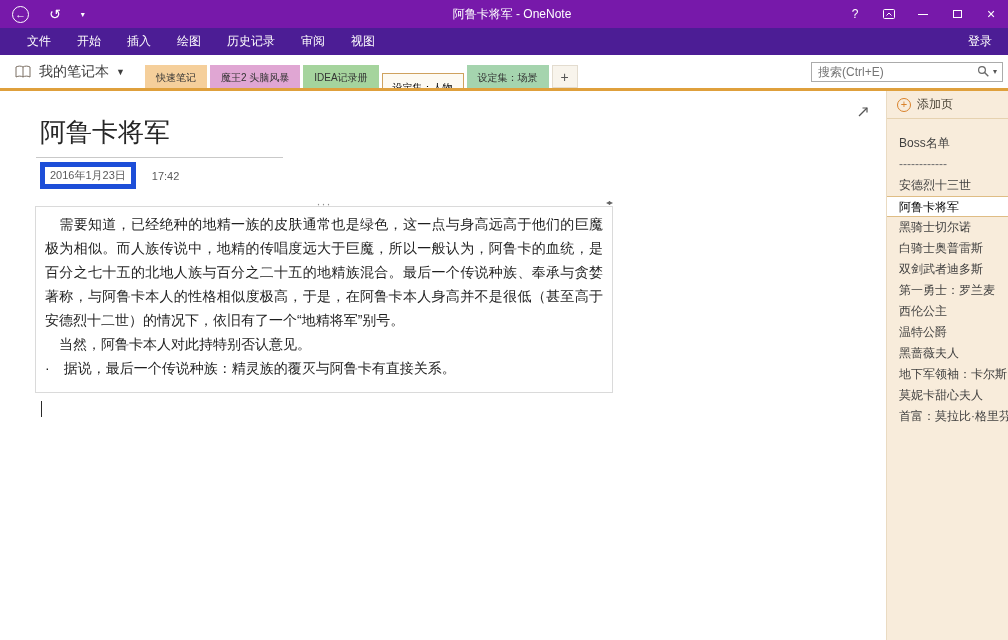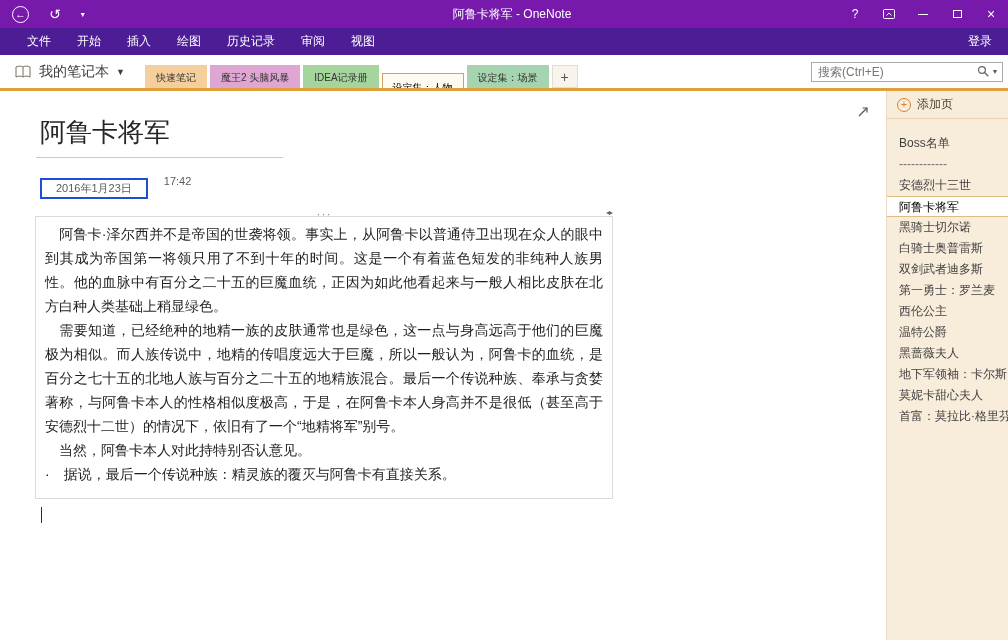--- a/index.html
+++ b/index.html
@@ -51,21 +51,21 @@
   .orange-rule { height:3px; flex:none; }
 
   
   .main { display:flex; flex:1; min-height:0; }
   .page-area { flex:1; position:relative; background:#fff; overflow:hidden; }
   .expand-btn { position:absolute; top:14px; right:16px; }
 
   .page-title { font-size:26px; font-weight:400; color:#262626; margin:24px 0 0 40px; }
   .title-rule { margin:7px 0 0 36px; width:247px; border-bottom:1px solid #c9c9c9; }
   .date-row { margin:4px 0 0 40px; font-size:11px; color:#5a5a5a; display:flex; align-items:center; gap:16px; }
-  .date-box { border:2px solid #1d4ed8; padding:1px 14px;margin-top:16px; }
+  .date-box { border:5px solid #1d4ed8; padding:1px 5px; }
 
   .note-box { position:relative; margin:17px 0 0 35px; width:578px; border:1px solid #dadada; background:#fff; padding:5px 9px 12px 9px; }
   .note-box p { margin:0; font-size:14px; line-height:24px; color:#1e1e1e; text-align:justify; }
   .handle-dots { position:absolute; top:-10px; left:50%; transform:translateX(-50%); color:#8f8f8f; font-size:12px; letter-spacing:1px; }
   .handle-corner { position:absolute; top:-9px; right:0; color:#666; font-size:8px; letter-spacing:-1px; }
   .caret-bar { width:1px; height:16px; background:#2a2a2a; margin:8px 0 0 41px; }
 
   
   .sidebar { width:122px; flex:none; display:flex; flex-direction:column; font-size:12px; border-left:1px solid #eadbc2; }
   .add-page-row { display:flex; align-items:center; gap:6px; height:28px; padding-left:10px; border-bottom:1px solid #e6d2b0; color:#4a4336; flex:none; }
@@ -171,21 +171,20 @@
       <h1 class="page-title">阿鲁卡将军</h1>
       <div class="title-rule"></div>
       <div class="date-row">
         <span class="date-box">2016年1月23日</span>
         <span>17:42</span>
       </div>
 
       <div class="note-box">
         <span class="handle-dots">···</span>
         <span class="handle-corner">◂▸</span>
-        <p>　阿鲁卡·泽尔西并不是帝国的世袭将领。事实上，从阿鲁卡以普通侍卫出现在众人的眼中到其成为帝国第一将领只用了不到十年的时间。这是一个有着蓝色短发的非纯种人族男性。他的血脉中有百分之二十五的巨魔血统，正因为如此他看起来与一般人相比皮肤在北方白种人类基础上稍显绿色。</p>
         <p>　需要知道，已经绝种的地精一族的皮肤通常也是绿色，这一点与身高远高于他们的巨魔极为相似。而人族传说中，地精的传唱度远大于巨魔，所以一般认为，阿鲁卡的血统，是百分之七十五的北地人族与百分之二十五的地精族混合。最后一个传说种族、奉承与贪婪著称，与阿鲁卡本人的性格相似度极高，于是，在阿鲁卡本人身高并不是很低（甚至高于安德烈十二世）的情况下，依旧有了一个“地精将军”别号。</p>
         <p>　当然，阿鲁卡本人对此持特别否认意见。</p>
         <p>·　据说，最后一个传说种族：精灵族的覆灭与阿鲁卡有直接关系。</p>
       </div>
       <div class="caret-bar"></div>
     </section>
 
     <aside class="sidebar" style="background-color: rgb(248, 236, 219);">
       <div class="add-page-row">
         <span class="plus-circle">+</span>

